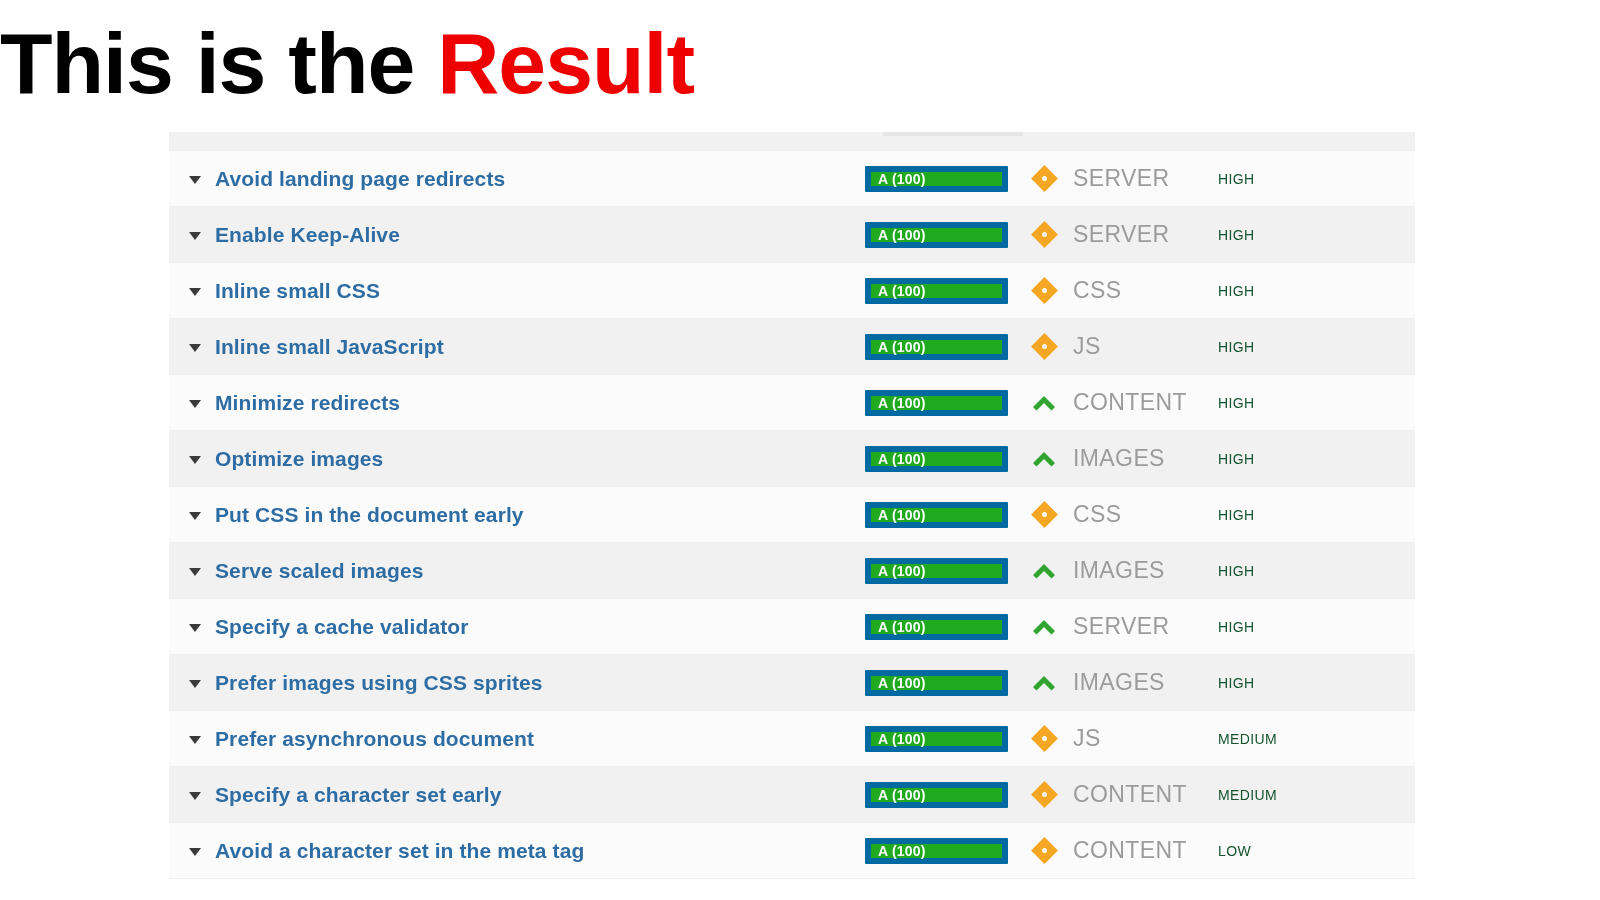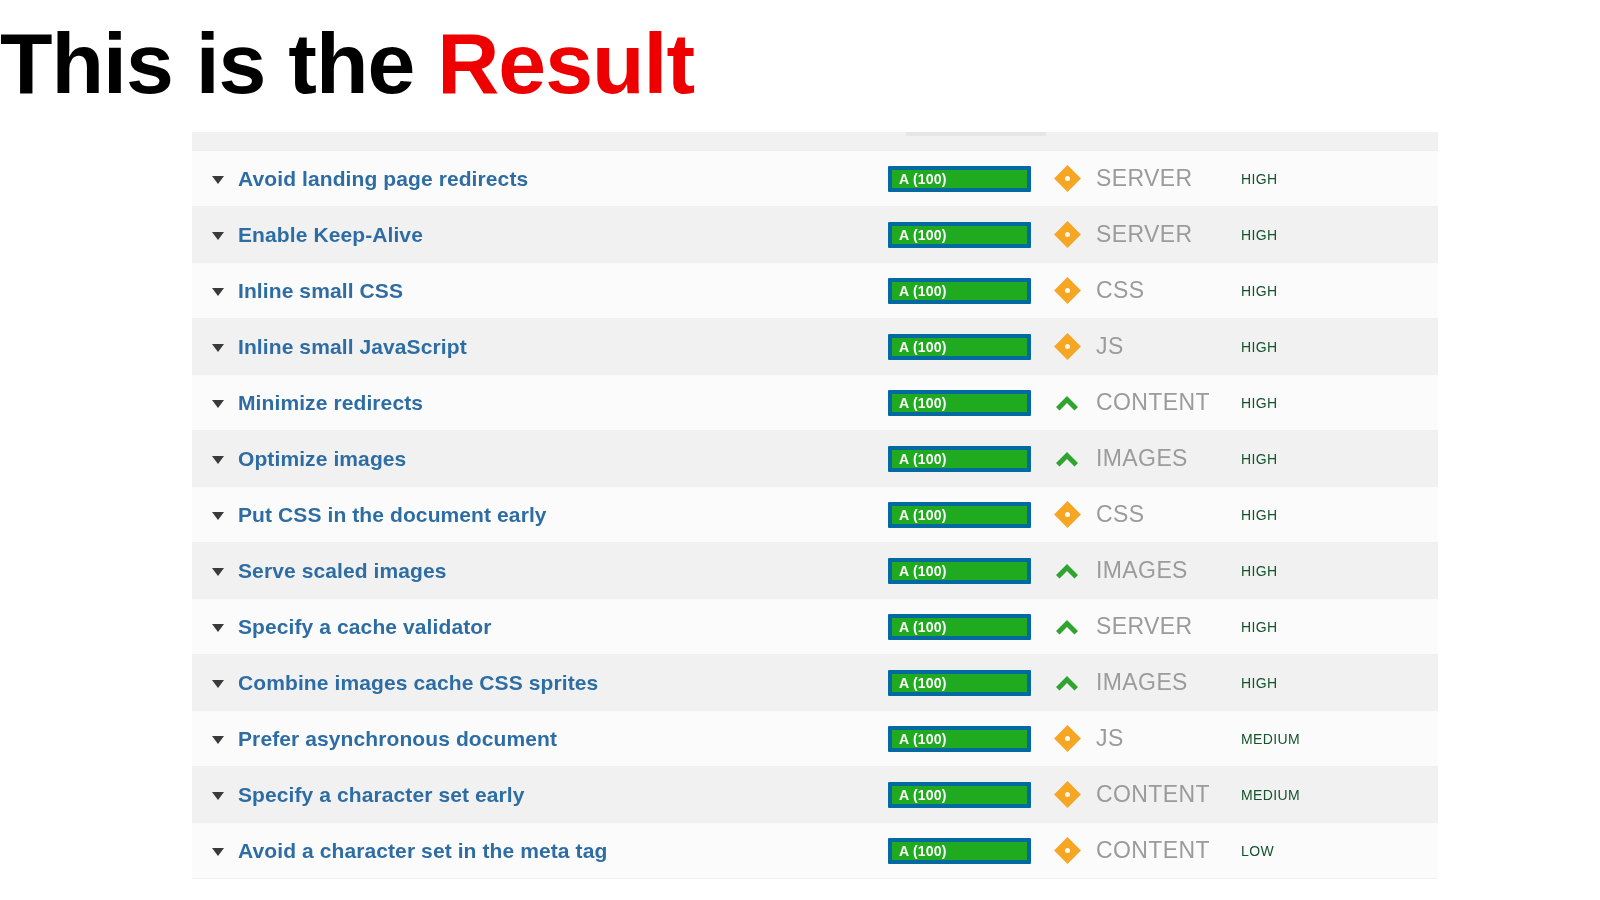--- a/index.html
+++ b/index.html
@@ -39,21 +39,21 @@
 
   
   .table-region {
     position: relative;
     width: 1600px;
     height: 768px;
     background: #ffffff;
   }
   .table {
     position: absolute;
-    left: 192px;
+    left: 169px;
     top: 0;
     width: 1246px;
     background: #fbfbfb;
   }
 
   
   .row-partial {
     position: relative;
     height: 18px;
     background: #f1f1f1;
@@ -116,21 +116,21 @@
   .grade-cell {
     flex: 0 0 auto;
     width: 150px;
     display: flex;
     align-items: center;
   }
   .grade-bar {
     width: 143px;
     height: 26px;
     background: #1faa1f;
-    border: 4px solid #0369a1;
+    border: 6px solid #0369a1;
     box-sizing: border-box;
     display: flex;
     align-items: center;
     border-radius: 1px;
   }
   .grade-bar .grade-text {
     color: #ffffff;
     font-size: 14px;
     font-weight: 700;
     margin-left: 7px;
@@ -355,21 +355,21 @@
               <svg width="26" height="22" viewBox="0 0 26 22">
                 <path d="M13 4 L24 15 L20.5 18.5 L13 11 L5.5 18.5 L2 15 Z" fill="#2fa52f"></path>
               </svg>
             </span>
           </span>
     <span class="cat-cell">SERVER</span>
     <span class="prio-cell">HIGH</span>
   </div>
         <div class="row alt">
     <span class="caret"></span>
-    <span class="rule-name">Combine images cache CSS sprites</span>
+    <span class="rule-name">Prefer images using CSS sprites</span>
     <span class="grade-cell">
       <span class="grade-bar">
         <span class="grade-text">A (100)</span>
       </span>
     </span>
     <span class="trend-cell">
             <span class="icon-chevron-up">
               <svg width="26" height="22" viewBox="0 0 26 22">
                 <path d="M13 4 L24 15 L20.5 18.5 L13 11 L5.5 18.5 L2 15 Z" fill="#2fa52f"></path>
               </svg>

